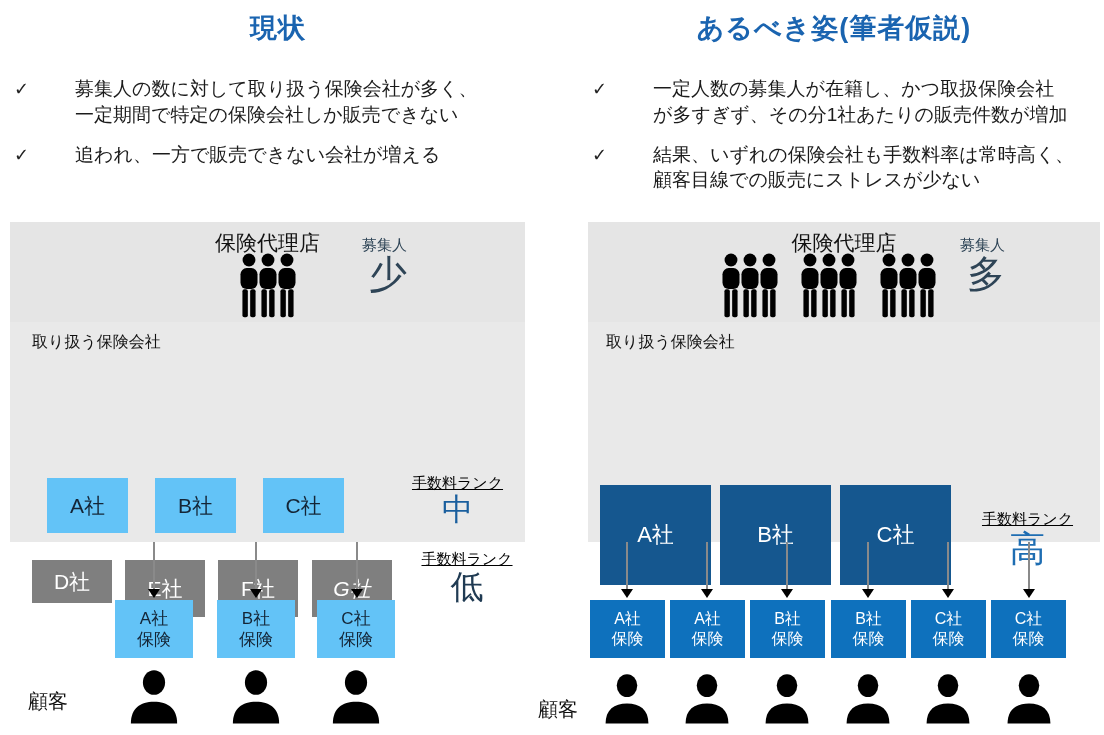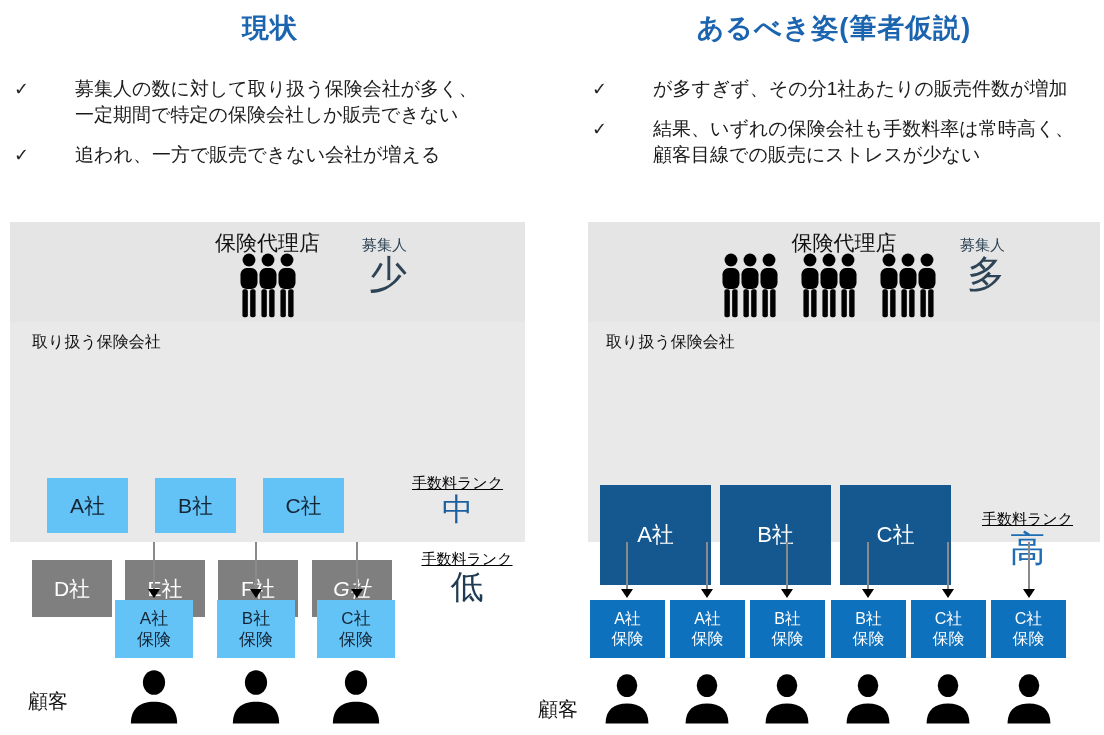--- a/index.html
+++ b/index.html
@@ -61,21 +61,21 @@
     </symbol>
     <symbol id="person-bust" viewBox="0 0 56 56">
       <ellipse cx="28" cy="13.5" rx="11.5" ry="12.8"></ellipse>
       <path d="M4,56 c0,-15.5 9.5,-22.5 24,-22.5 c14.5,0 24,7 24,22.5 z"></path>
     </symbol>
   </defs>
 </svg>
 
 <div class="stage">
 
-  <h1 class="col-title" style="left:0;width:540px;">現状</h1>
+  <h1 class="col-title" style="left:0;width:540px;padding-left:8px;">現状</h1>
 
   <div class="bullets" style="left:14px;top:76px;width:512px;">
     <div class="bullet">
       <span class="check">✓</span>
       <span>
         <span class="bline">募集人の数に対して取り扱う保険会社が多く、</span>
         <span class="bline">一定期間で特定の保険会社しか販売できない</span>
       </span>
     </div>
     <div class="bullet">
@@ -111,21 +111,21 @@
       <div class="handled">取り扱う保険会社</div>
 
       <div class="cbox sky" style="left:37px;top:156px;width:81px;height:55px;">A社</div>
       <div class="cbox sky" style="left:145px;top:156px;width:81px;height:55px;">B社</div>
       <div class="cbox sky" style="left:253px;top:156px;width:81px;height:55px;">C社</div>
       <div class="rank" style="left:385px;top:152px;width:125px;">
         <div class="lbl">手数料ランク</div>
         <div class="val val-mid">中</div>
       </div>
 
-      <div class="cbox grayb" style="left:22px;top:238px;width:80px;height:57px;">D社</div>
+      <div class="cbox grayb" style="left:22px;top:238px;width:80px;height:43px;">D社</div>
       <div class="cbox grayb" style="left:115px;top:238px;width:80px;height:57px;">E社</div>
       <div class="cbox grayb" style="left:208px;top:238px;width:80px;height:57px;">F社</div>
       <div class="cbox grayb" style="left:302px;top:238px;width:80px;height:57px;font-style:italic;">G社</div>
       <div class="rank" style="left:398px;top:228px;width:118px;">
         <div class="lbl">手数料ランク</div>
         <div class="val val-low">低</div>
       </div>
     </div>
   </section>
 
@@ -166,20 +166,21 @@
     </svg>
 
   <div class="customer" style="left:28px;top:688px;">顧客</div>
 
   <h1 class="col-title" style="left:564px;width:540px;">あるべき姿(筆者仮説)</h1>
 
   <div class="bullets" style="left:592px;top:76px;width:512px;">
     <div class="bullet">
       <span class="check">✓</span>
       <span>
+        <span class="bline">一定人数の募集人が在籍し、かつ取扱保険会社</span>
         <span class="bline">が多すぎず、その分1社あたりの販売件数が増加</span>
       </span>
     </div>
     <div class="bullet">
       <span class="check">✓</span>
       <span>
         <span class="bline">結果、いずれの保険会社も手数料率は常時高く、</span>
         <span class="bline">顧客目線での販売にストレスが少ない</span>
       </span>
     </div>

